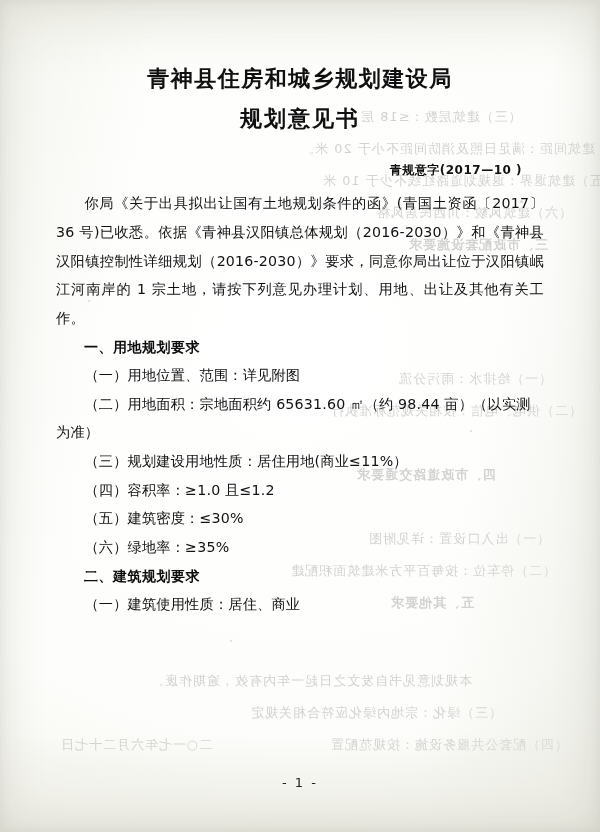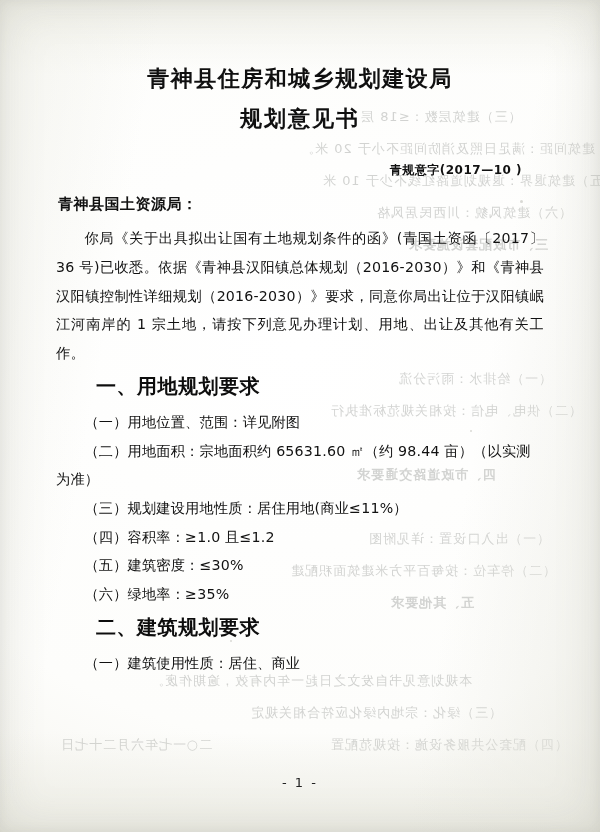--- a/index.html
+++ b/index.html
@@ -110,27 +110,26 @@
     line-height: 2.02;
     text-align: justify;
     text-justify: inter-ideograph;
     color: #111;
     letter-spacing: 0.2px;
   }
   .para.indent {
     text-indent: 2em;
   }
   .section-head {
-    font-size: 20px;
+    font-size: 14px;
     font-weight: bold;
     line-height: 2.02;
     text-indent: 2em;
     color: #0d0d0d;
     letter-spacing: 0.5px;
-    font-family: Liberation Mono, monospace;
   }
   .item {
     font-size: 14.2px;
     line-height: 2.02;
     text-indent: 2em;
     color: #111;
     letter-spacing: 0.2px;
   }
 
   .page-number {
@@ -177,21 +176,20 @@
 
   <div id="content">
 
     <div class="title-block">
       <div class="doc-title-1">青神县住房和城乡规划建设局</div>
       <div class="doc-title-2">规划意见书</div>
     </div>
 
     <div class="doc-number">青规意字(2017—10 )</div>
 
-    <div class="recipient">青神县国土资源局：</div>
 
     <div class="body-wrap">
 
       <div class="para indent">你局《关于出具拟出让国有土地规划条件的函》(青国土资函〔2017〕36 号)已收悉。依据《青神县汉阳镇总体规划（2016-2030）》和《青神县汉阳镇控制性详细规划（2016-2030）》要求，同意你局出让位于汉阳镇岷江河南岸的 1 宗土地，请按下列意见办理计划、用地、出让及其他有关工作。</div>
 
       <div class="section-head">一、用地规划要求</div>
       <div class="item">（一）用地位置、范围：详见附图</div>
       <div class="item">（二）用地面积：宗地面积约 65631.60 ㎡（约 98.44 亩）（以实测为准）</div>
       <div class="item">（三）规划建设用地性质：居住用地(商业≤11%）</div>
       <div class="item">（四）容积率：≥1.0 且≤1.2</div>

